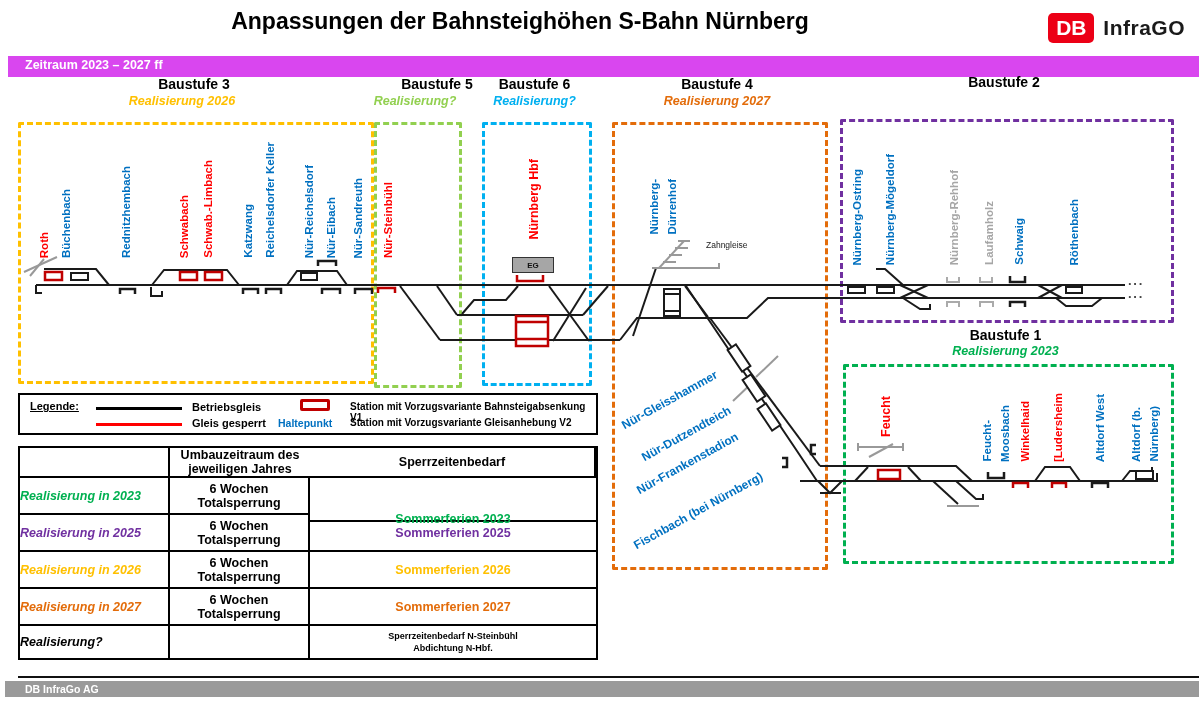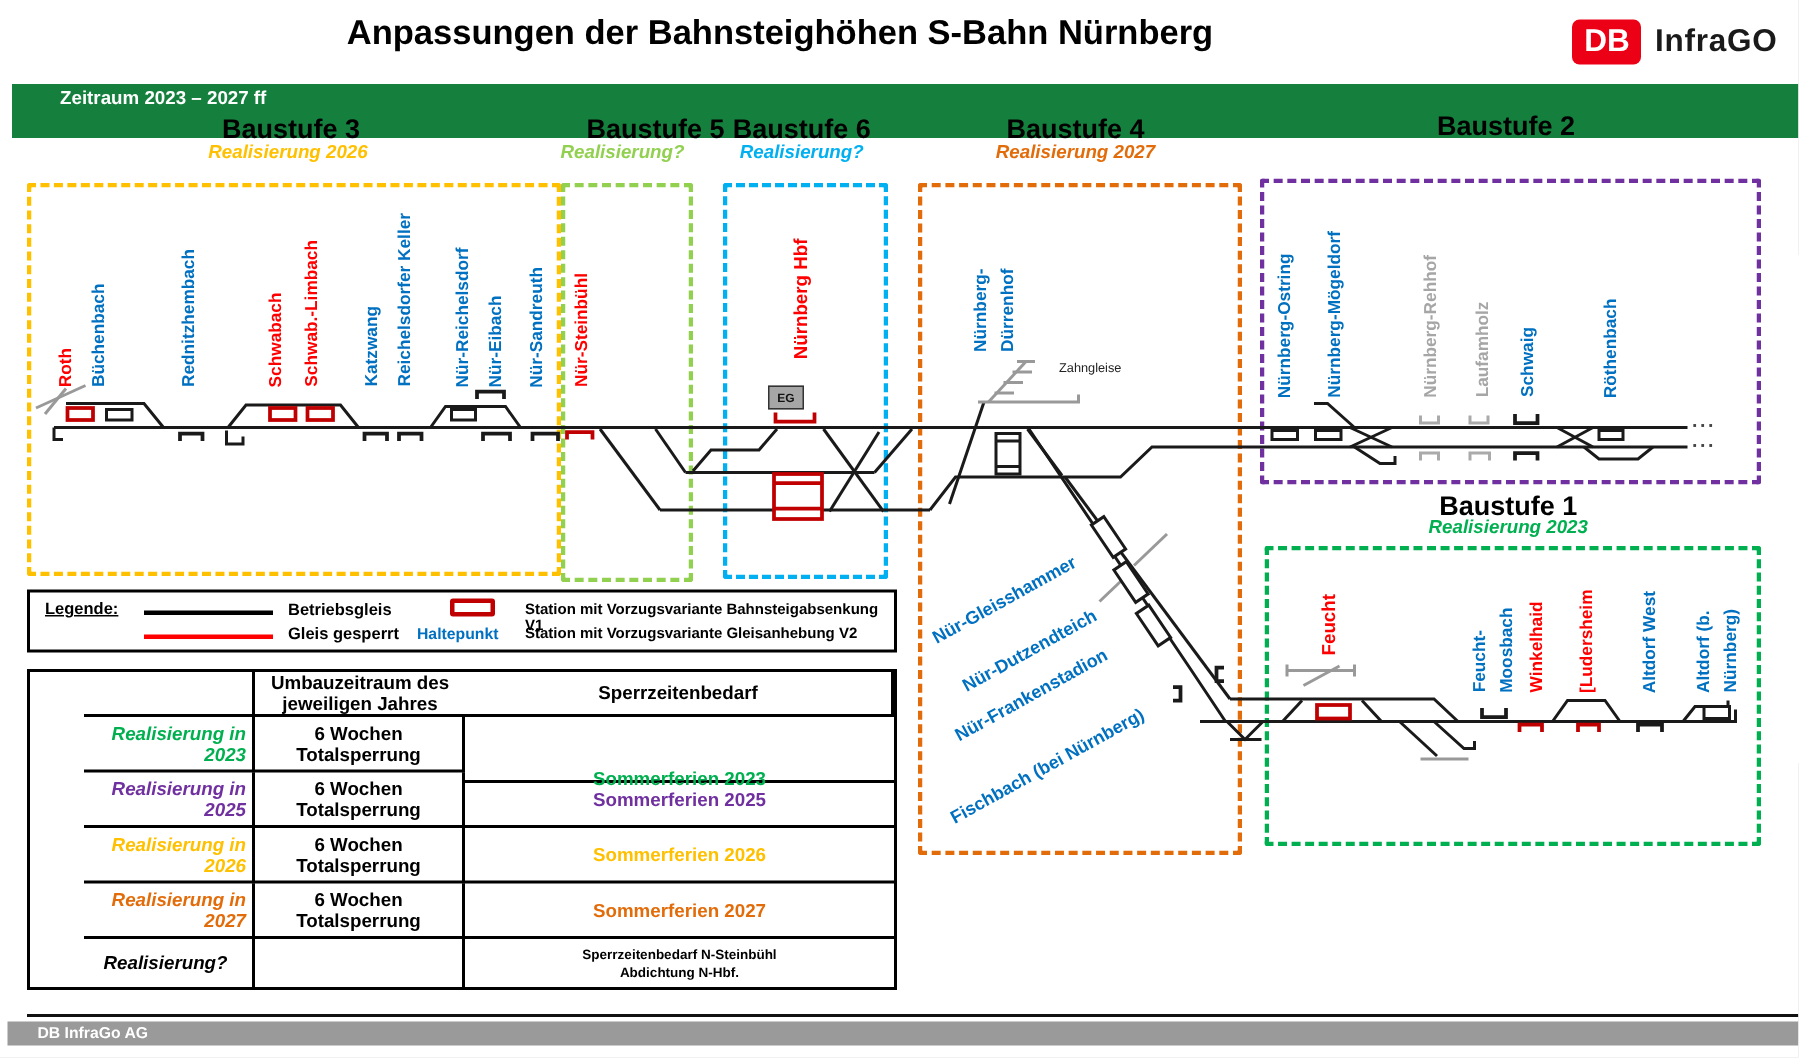--- a/index.html
+++ b/index.html
@@ -4,31 +4,31 @@
 <style>
   html,body{margin:0;padding:0;background:#e8e8e8;}
   .stage{position:relative;width:1199px;height:705px;background:#fff;overflow:hidden;
          font-family:"Liberation Sans", sans-serif;}
   .title{position:absolute;left:0;top:8px;width:1040px;text-align:center;
          font-size:23px;font-weight:700;color:#000;}
   .logo{position:absolute;right:14px;top:13px;display:flex;align-items:center;gap:9px;}
   .logo-db{width:46px;height:30px;background:#EC0016;border-radius:5px;color:#fff;
            font-weight:700;font-size:21px;display:flex;align-items:center;justify-content:center;}
   .logo-name{font-weight:700;font-size:21px;color:#1a1a1a;letter-spacing:0.5px;}
-  .period-bar{position:absolute;left:8px;top:56px;width:1191px;height:36px;background:#15803d;
-              color:#fff;font-weight:700;font-size:12.5px;line-height:18px;padding-left:32px;box-sizing:border-box;}
-  .sec-title{position:absolute;text-align:center;font-weight:700;font-size:18px;color:#000;}
+  .period-bar{position:absolute;left:8px;top:56px;width:1191px;height:21px;background:#d946ef;
+              color:#fff;font-weight:700;font-size:12.5px;line-height:18px;padding-left:17px;box-sizing:border-box;}
+  .sec-title{position:absolute;text-align:center;font-weight:700;font-size:14px;color:#000;}
   .sec-sub{position:absolute;text-align:center;font-weight:700;font-style:italic;font-size:12.5px;}
   .dash-box{position:absolute;border:3px dashed #000;border-radius:2px;}
   .vlabel{position:absolute;writing-mode:vertical-rl;transform:rotate(180deg);
           font-weight:700;font-size:11.5px;line-height:1.1;white-space:nowrap;}
   .dlabel{position:absolute;font-weight:700;font-size:12px;white-space:nowrap;
           transform:rotate(-29deg);transform-origin:0 100%;}
   .svg-layer{position:absolute;left:0;top:0;pointer-events:none;}
-  .eg-box{position:absolute;left:512px;top:257px;width:24px;height:16px;background:#A6A6A6;
+  .eg-box{position:absolute;left:512px;top:257px;width:42px;height:16px;background:#A6A6A6;
           border:1.5px solid #333;color:#111;font-size:8px;font-weight:700;
           display:flex;align-items:center;justify-content:center;box-sizing:border-box;}
   .zahn{position:absolute;left:706px;top:240px;font-size:8.5px;color:#222;}
   .dots{position:absolute;font-size:13px;font-weight:700;color:#444;letter-spacing:1px;}
   .legend{position:absolute;left:18px;top:393px;width:580px;height:42px;border:2px solid #000;box-sizing:border-box;}
   .legend *{position:absolute;}
   .lg-title{left:10px;top:5px;font-weight:700;font-size:11px;text-decoration:underline;}
   .lg-line-black{left:76px;top:12px;width:86px;height:3px;background:#000;}
   .lg-line-red{left:76px;top:28px;width:86px;height:3px;background:#FF0000;}
   .lg-t1{left:172px;top:6px;font-weight:700;font-size:11px;}
@@ -37,40 +37,40 @@
   .lg-hp{left:258px;top:22px;font-weight:700;font-size:10.5px;}
   .lg-v1{left:330px;top:6px;font-weight:700;font-size:10px;}
   .lg-v2{left:330px;top:22px;font-weight:700;font-size:10px;}
   .tbl{position:absolute;left:18px;top:446px;width:580px;border:2px solid #000;box-sizing:border-box;
        display:grid;grid-template-columns:150px 140px auto;grid-template-rows:30px 37px 37px 37px 37px 32px;}
   .tc{border-right:2px solid #000;border-bottom:2px solid #000;box-sizing:border-box;
       display:flex;align-items:center;justify-content:center;text-align:center;
       font-weight:700;font-size:12.5px;padding:1px 4px;color:#000;}
   .tc.last-col{border-right:none;}
   .tc.last-row{border-bottom:none;}
-  .tc.rowhead{justify-content:flex-start;text-align:right;padding-left:13px;font-style:italic;margin-left:36px;}
+  .tc.rowhead{justify-content:flex-start;text-align:center;padding-left:0;font-style:italic;}
   .tc.small{font-size:9px;white-space:pre-line;line-height:1.35;}
   .footer-line{position:absolute;left:18px;top:676px;width:1181px;height:2px;background:#111;}
   .footer-bar{position:absolute;left:5px;top:681px;width:1194px;height:16px;background:#9A9A9A;
               color:#fff;font-weight:700;font-size:10.5px;line-height:16px;padding-left:20px;box-sizing:border-box;}
 </style>
 </head>
 <body>
 
 <div class="stage">
 
   <div class="title">Anpassungen der Bahnsteighöhen S-Bahn Nürnberg</div>
   <div class="logo">
     <div class="logo-db">DB</div>
     <div class="logo-name">InfraGO</div>
   </div>
   <div class="period-bar">Zeitraum 2023 – 2027 ff</div>
 
   <div class="sec-title" style="left:18px;top:76px;width:352px">Baustufe 3</div>
-  <div class="sec-sub" style="left: 16px; top: 94px; width: 352px; color: rgb(255, 192, 0);">Realisierung 2026</div>
+  <div class="sec-sub" style="left: 6px; top: 94px; width: 352px; color: rgb(255, 192, 0);">Realisierung 2026</div>
   <div class="sec-title" style="left:382px;top:76px;width:110px">Baustufe 5</div>
   <div class="sec-sub" style="left: 360px; top: 94px; width: 110px; color: rgb(146, 208, 80);">Realisierung?</div>
   <div class="sec-title" style="left:478px;top:76px;width:113px">Baustufe 6</div>
   <div class="sec-sub" style="left: 478px; top: 94px; width: 113px; color: rgb(0, 176, 240);">Realisierung?</div>
   <div class="sec-title" style="left:612px;top:76px;width:210px">Baustufe 4</div>
   <div class="sec-sub" style="left: 612px; top: 94px; width: 210px; color: rgb(227, 108, 10);">Realisierung 2027</div>
   <div class="sec-title" style="left:840px;top:74px;width:328px">Baustufe 2</div>
   <div class="sec-title" style="left:843px;top:327px;width:325px">Baustufe 1</div>
   <div class="sec-sub" style="left: 843px; top: 344px; width: 325px; color: rgb(0, 176, 80);">Realisierung 2023</div>
 

